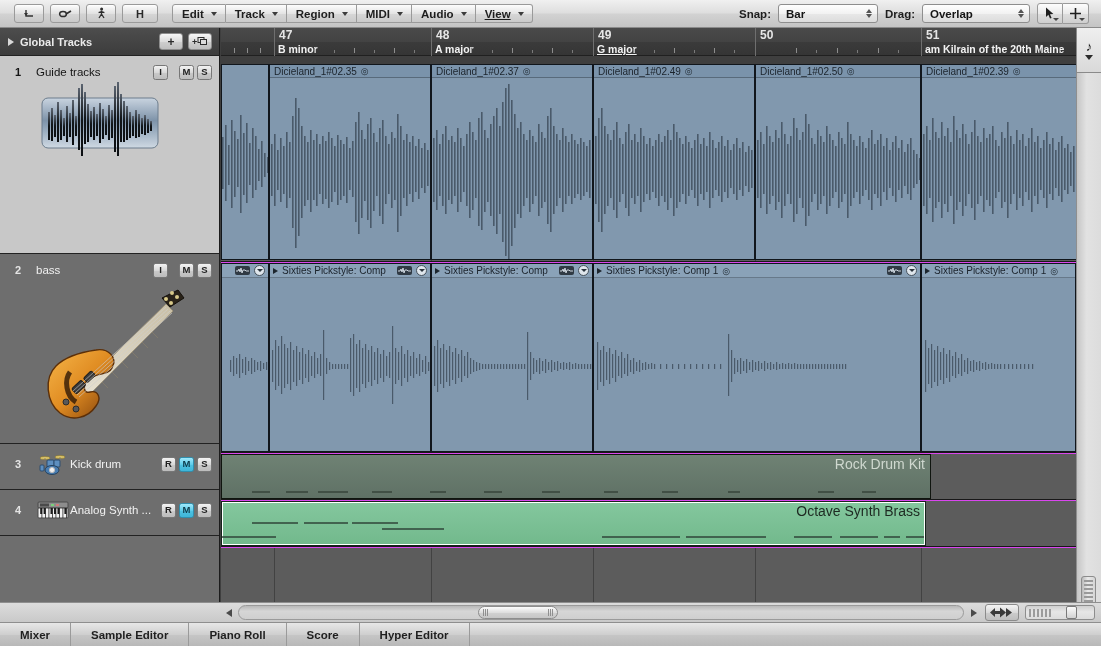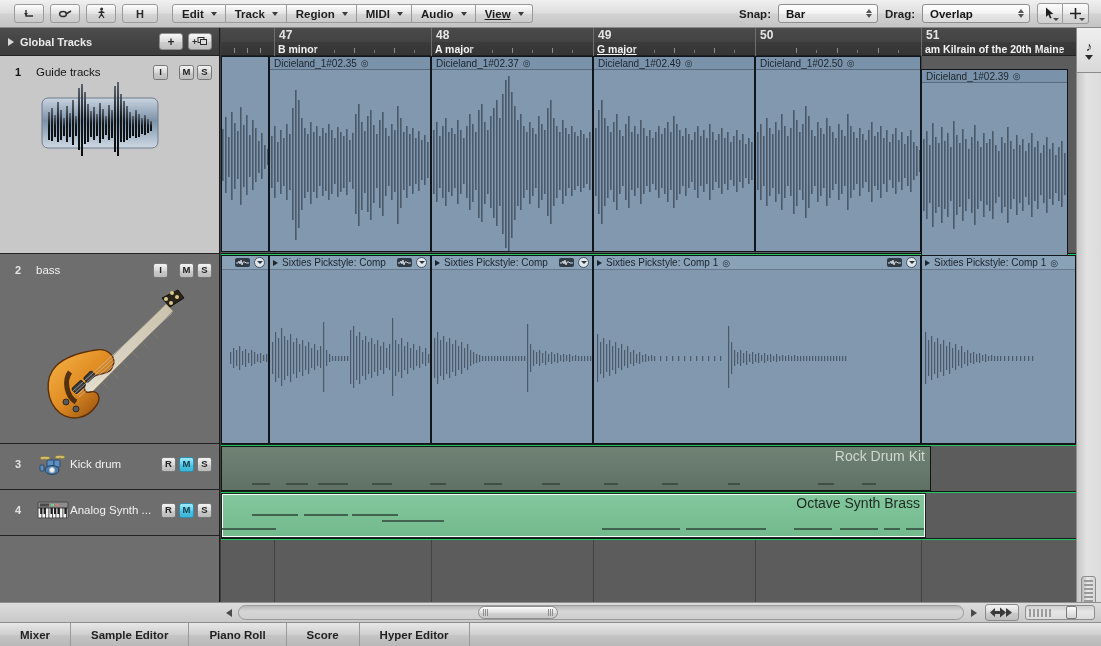--- a/index.html
+++ b/index.html
@@ -121,21 +121,21 @@
   .ruler-extra{
     position:absolute;left:1076px;top:28px;width:25px;height:45px;
     background:linear-gradient(to bottom,#efefef,#d9d9d9);
     border-left:1px solid #8a8a8a;border-bottom:1px solid #8a8a8a;
     display:flex;flex-direction:column;align-items:center;justify-content:center;gap:2px;
   }
   .note-glyph{font-size:13px;color:#1c1c1c;line-height:1;}
   .dn-caret{width:0;height:0;border-left:4px solid transparent;border-right:4px solid transparent;border-top:5px solid #2a2a2a;}
 
   
-  .canvas{position:absolute;left:221px;top:56px;width:855px;height:546px;overflow:hidden;background:#22c55e;}
+  .canvas{position:absolute;left:221px;top:64px;width:855px;height:546px;overflow:hidden;background:#d946ef;}
   .lane{position:absolute;left:0;width:855px;border-bottom:1px solid #181818;}
   .lane .grid-line{position:absolute;top:0;bottom:0;width:1px;background:rgba(0,0,0,.28);}
 
   .region{position:absolute;top:0;overflow:hidden;}
   .region.audio{background:#8198ae;border:1px solid #11161c;}
   .region.audio .rhead{
     height:13px;background:#7a93ab;border-bottom:1px solid rgba(0,0,0,.28);
     display:flex;align-items:center;padding:0 4px;gap:4px;
   }
   .rname{font-size:10px;color:#1b232b;white-space:nowrap;overflow:hidden;font-weight:normal;}
@@ -889,21 +889,21 @@
               <rect x="151" y="66" width="1.6" height="50"></rect>
                 <rect x="154" y="60" width="1.6" height="62"></rect>
               <rect x="157" y="72" width="1.6" height="38"></rect>
                 <rect x="160" y="76" width="1.6" height="30"></rect>
               <rect x="163" y="80" width="1.6" height="22"></rect>
             </g>
           </svg>
         </div>
       </div>
 
-      <div class="region audio" style="left:700px;width:147px;height:196px;margin-top:13px;">
+      <div class="region audio" style="left:700px;width:181px;height:196px;">
         <div class="rhead">
           <span class="rname">Dicieland_1#02.39</span>
           <span class="loopmark">◎</span>
         </div>
         <div class="wave">
           <svg width="155" height="183" viewBox="0 0 155 183" preserveAspectRatio="none">
             <g fill="#4a5a6a">
               <rect x="1" y="56" width="1.6" height="72"></rect>
                 <rect x="4" y="48" width="1.6" height="88"></rect>
               <rect x="7" y="62" width="1.6" height="58"></rect>

